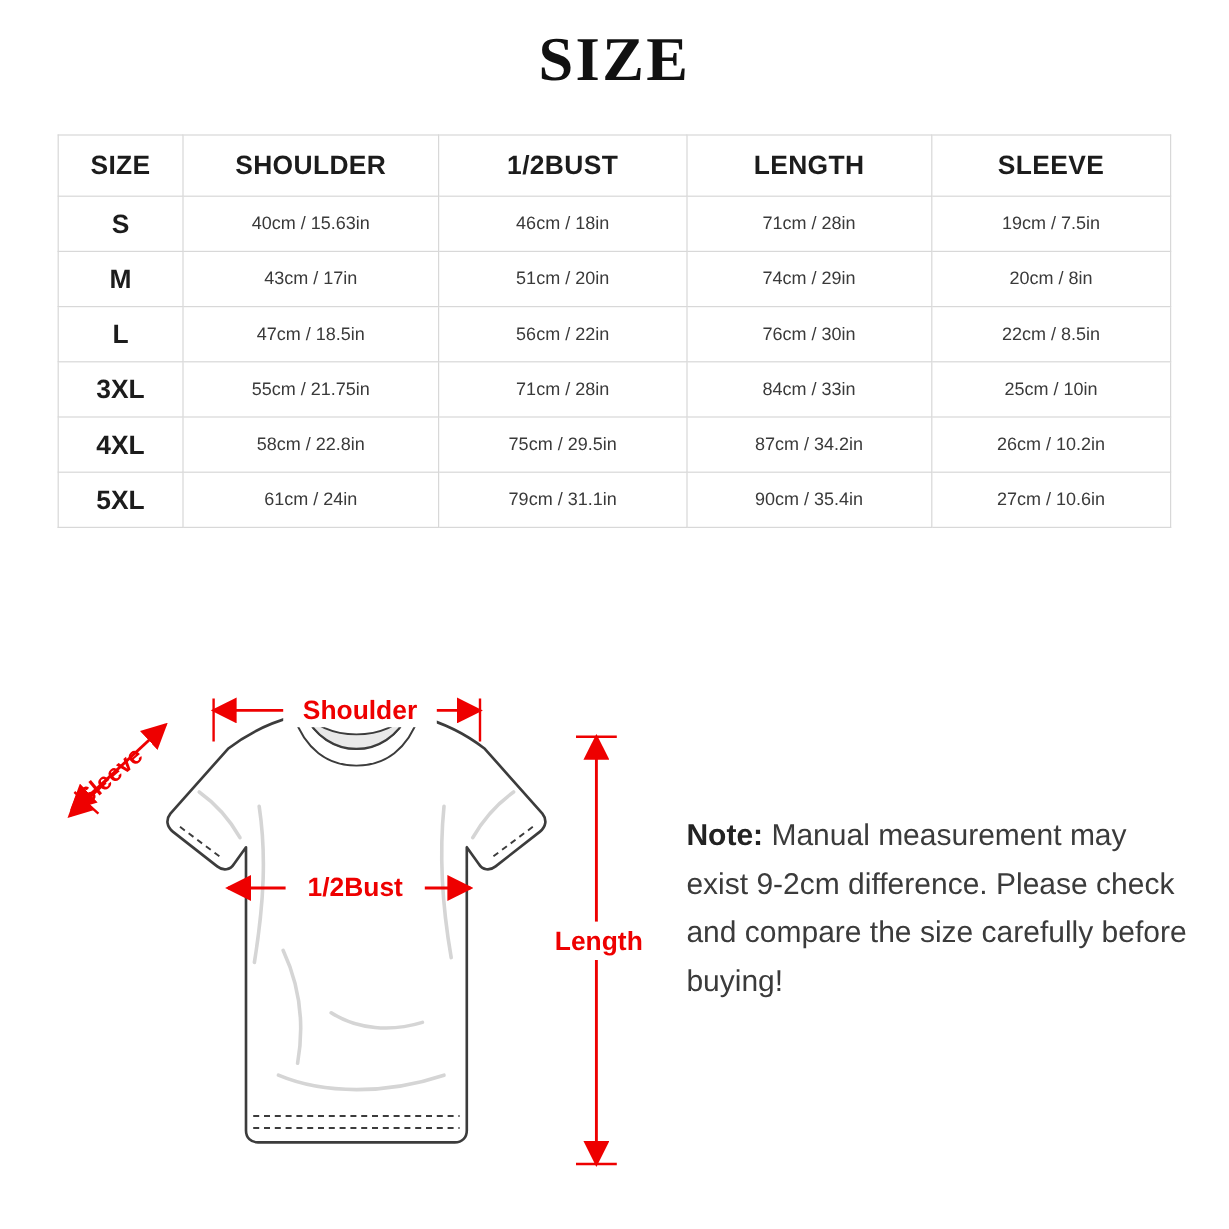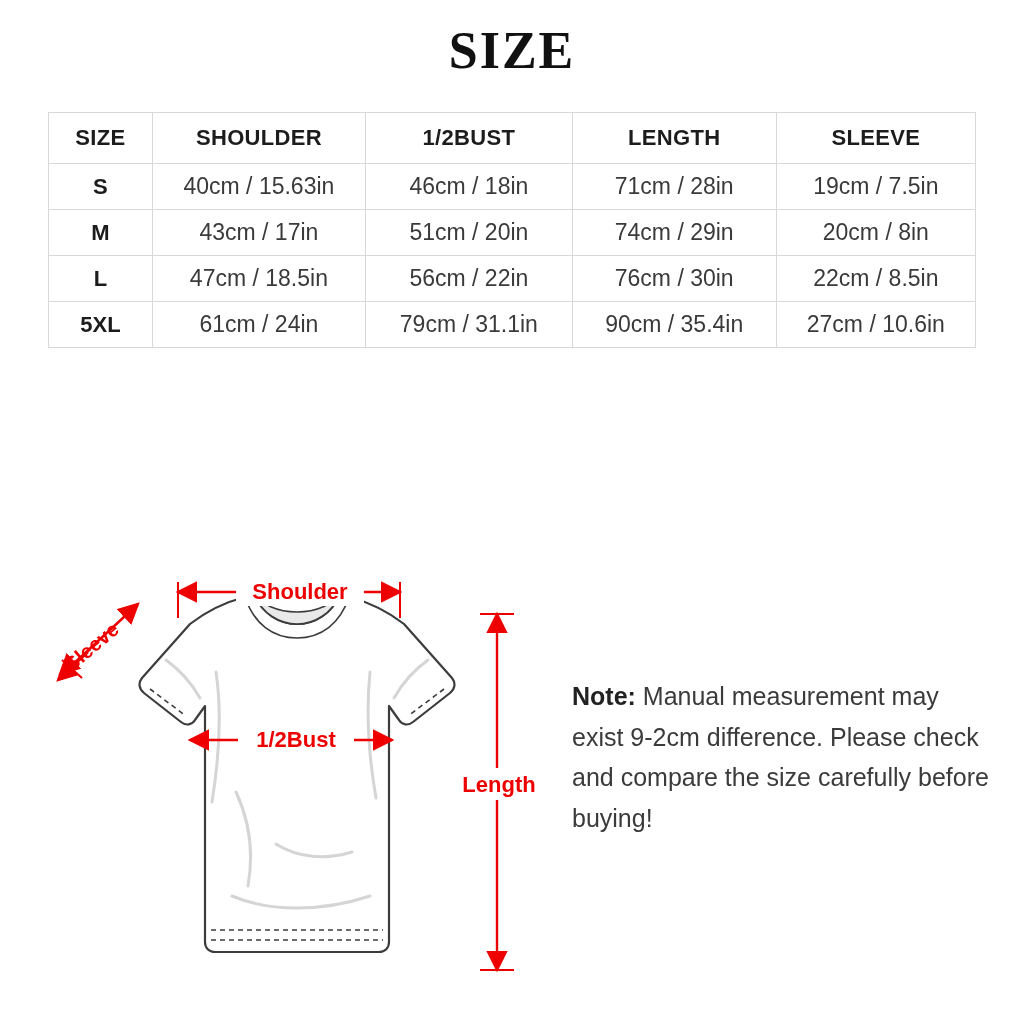--- a/index.html
+++ b/index.html
@@ -36,21 +36,21 @@
     width: 928px;
   }
   table.size-table {
     border-collapse: collapse;
     width: 100%;
     table-layout: fixed;
   }
   table.size-table td, table.size-table th {
     border: 1px solid #d8d8d8;
     text-align: center;
-    font-size: 23px;
+    font-size: 15px;
     color: #3a3a3a;
     height: 45px;
     padding: 0;
     font-weight: 400;
   }
   table.size-table thead th {
     font-weight: 700;
     font-size: 22px;
     color: #1c1c1c;
     height: 50px;
@@ -130,20 +130,34 @@
         <td>51cm / 20in</td>
         <td>74cm / 29in</td>
         <td>20cm / 8in</td>
       </tr>
       <tr>
         <td class="size-col">L</td>
         <td>47cm / 18.5in</td>
         <td>56cm / 22in</td>
         <td>76cm / 30in</td>
         <td>22cm / 8.5in</td>
+      </tr>
+      <tr>
+        <td class="size-col">3XL</td>
+        <td>55cm / 21.75in</td>
+        <td>71cm / 28in</td>
+        <td>84cm / 33in</td>
+        <td>25cm / 10in</td>
+      </tr>
+      <tr>
+        <td class="size-col">4XL</td>
+        <td>58cm / 22.8in</td>
+        <td>75cm / 29.5in</td>
+        <td>87cm / 34.2in</td>
+        <td>26cm / 10.2in</td>
       </tr>
       <tr>
         <td class="size-col">5XL</td>
         <td>61cm / 24in</td>
         <td>79cm / 31.1in</td>
         <td>90cm / 35.4in</td>
         <td>27cm / 10.6in</td>
       </tr>
     </tbody>
   </table>

